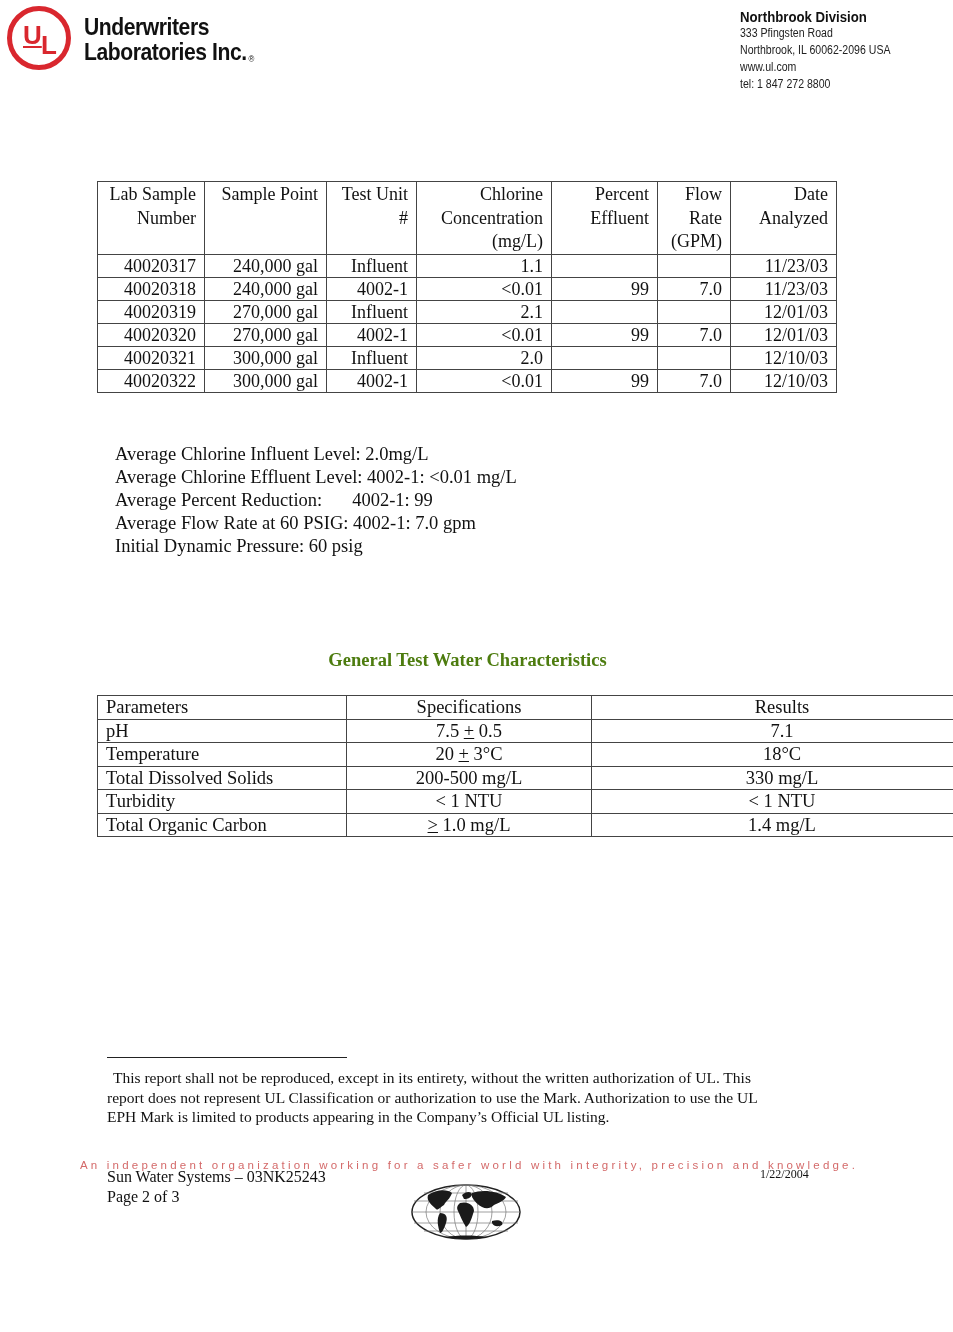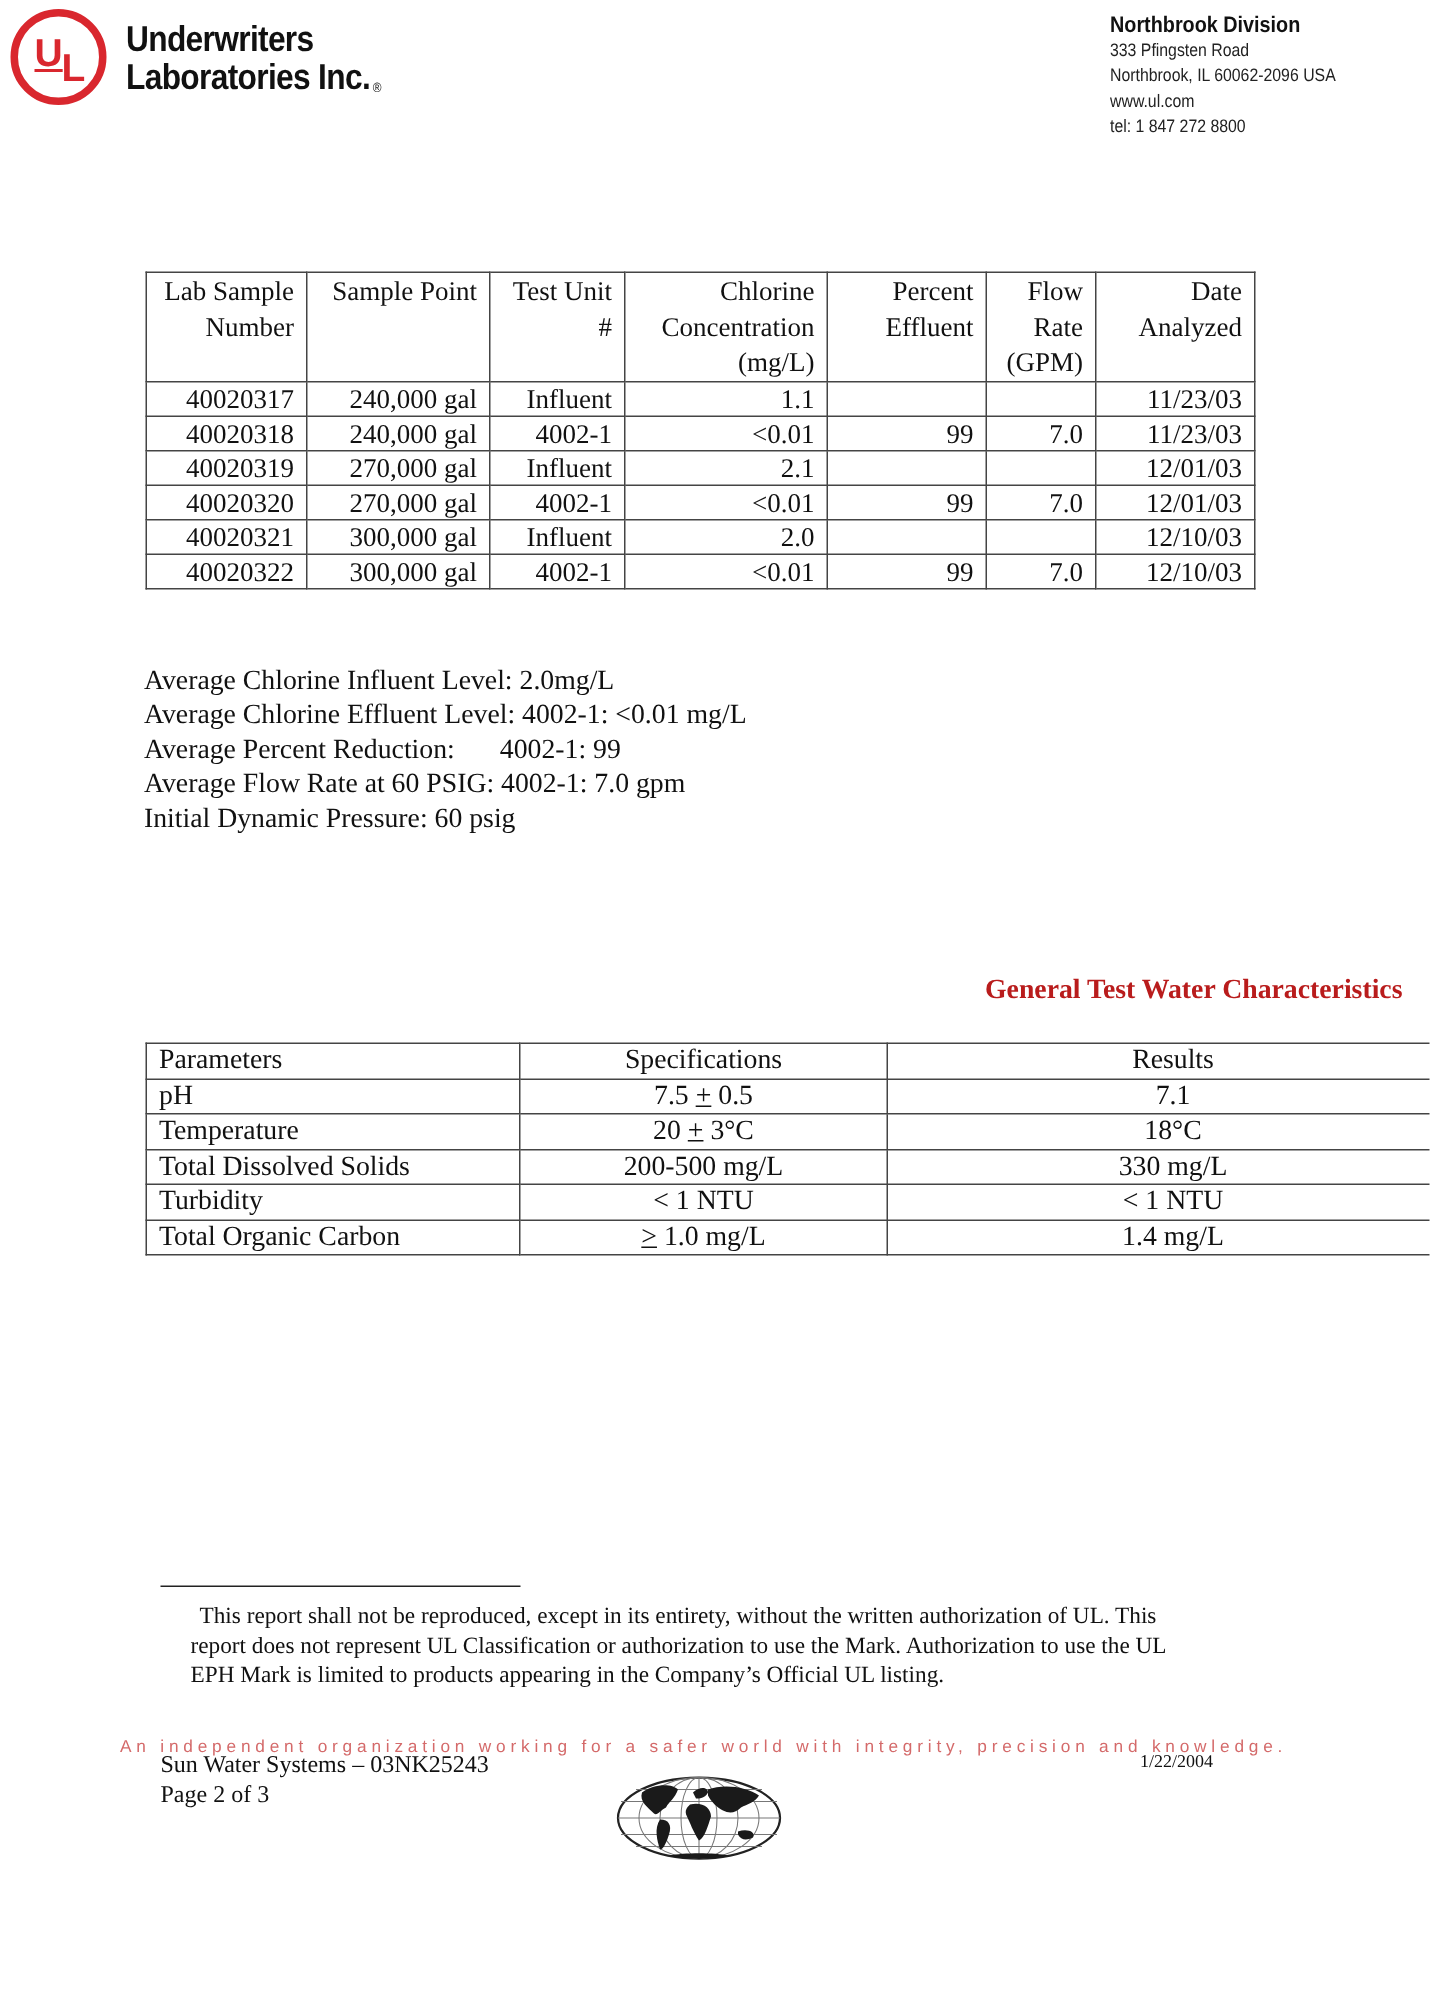--- a/index.html
+++ b/index.html
@@ -15,32 +15,32 @@
   .division { position:absolute; left:740px; top:8px; font-family:"Liberation Sans", sans-serif; font-size:12px; line-height:17px; color:#222; transform:scaleX(0.88); transform-origin:left top; }
   .division .dtitle { font-weight:bold; font-size:15px; color:#111; }
 
   
   table { border-collapse:collapse; }
   .t1 { position:absolute; left:97px; top:181px; width:740px; font-family:"Liberation Serif", serif; font-size:18px; }
   .t1 td, .t1 th { border:1.5px solid #444; padding:0 8px; vertical-align:top; text-align:right; font-weight:normal; line-height:23px; height:23px; white-space:nowrap; color:#111; }
   .t1 th { line-height:23.5px; height:70px; white-space:normal; padding-top:1px; }
   .t1 td { height:22px; line-height:22px; }
 
-  .summary { position:absolute; left:96px; top:443px; font-family:"Liberation Serif", serif; font-size:18.5px; line-height:23px; color:#111; }
+  .summary { position:absolute; left:115px; top:443px; font-family:"Liberation Serif", serif; font-size:18.5px; line-height:23px; color:#111; }
   .summary .gap { display:inline-block; width:30px; }
 
-  .t2-title { position:absolute; left:0; width:935px; top:650px; text-align:right; font-family:"Liberation Serif", serif; font-weight:bold; font-size:18.5px; color:#b91c1c; }
+  .t2-title { position:absolute; left:0; width:935px; top:650px; text-align:center; font-family:"Liberation Serif", serif; font-weight:bold; font-size:18.5px; color:#4d7c0f; }
   .t2 { position:absolute; left:97px; top:695px; width:876px; font-family:"Liberation Serif", serif; font-size:18.5px; }
   .t2 td { border:1.5px solid #444; padding:0 8px; line-height:22.5px; height:22.5px; color:#111; }
   .t2 td.c { text-align:center;margin-left:12px; }
   .t2 .c1 { width:232px; } .t2 .c2 { width:228px; }
   .u { text-decoration:underline; }
 
   .rule { position:absolute; left:107px; top:1057px; width:240px; height:0; border-top:1.5px solid #222; }
-  .disclaimer { position:absolute; left:107px; top:1068px; width:720px; font-family:"Liberation Serif", serif; font-size:15.5px; line-height:19.5px; color:#111;margin-left:20px; }
+  .disclaimer { position:absolute; left:107px; top:1068px; width:720px; font-family:"Liberation Serif", serif; font-size:15.5px; line-height:19.5px; color:#111; }
   .disclaimer .indent { padding-left:6px; }
 
   .tagline { position:absolute; left:80px; top:1159px; font-family:"Liberation Sans", sans-serif; font-size:11.5px; letter-spacing:3.2px; color:#d46a6a; white-space:nowrap; }
   .footer-left { position:absolute; left:107px; top:1167px; font-family:"Liberation Serif", serif; font-size:16px; line-height:20px; color:#111; }
   .footer-date { position:absolute; left:760px; top:1167px; font-family:"Liberation Serif", serif; font-size:12px; color:#111; }
   .globe { position:absolute; left:410px; top:1183px; width:112px; height:58px; }
 </style>
 </head>
 <body>
 

